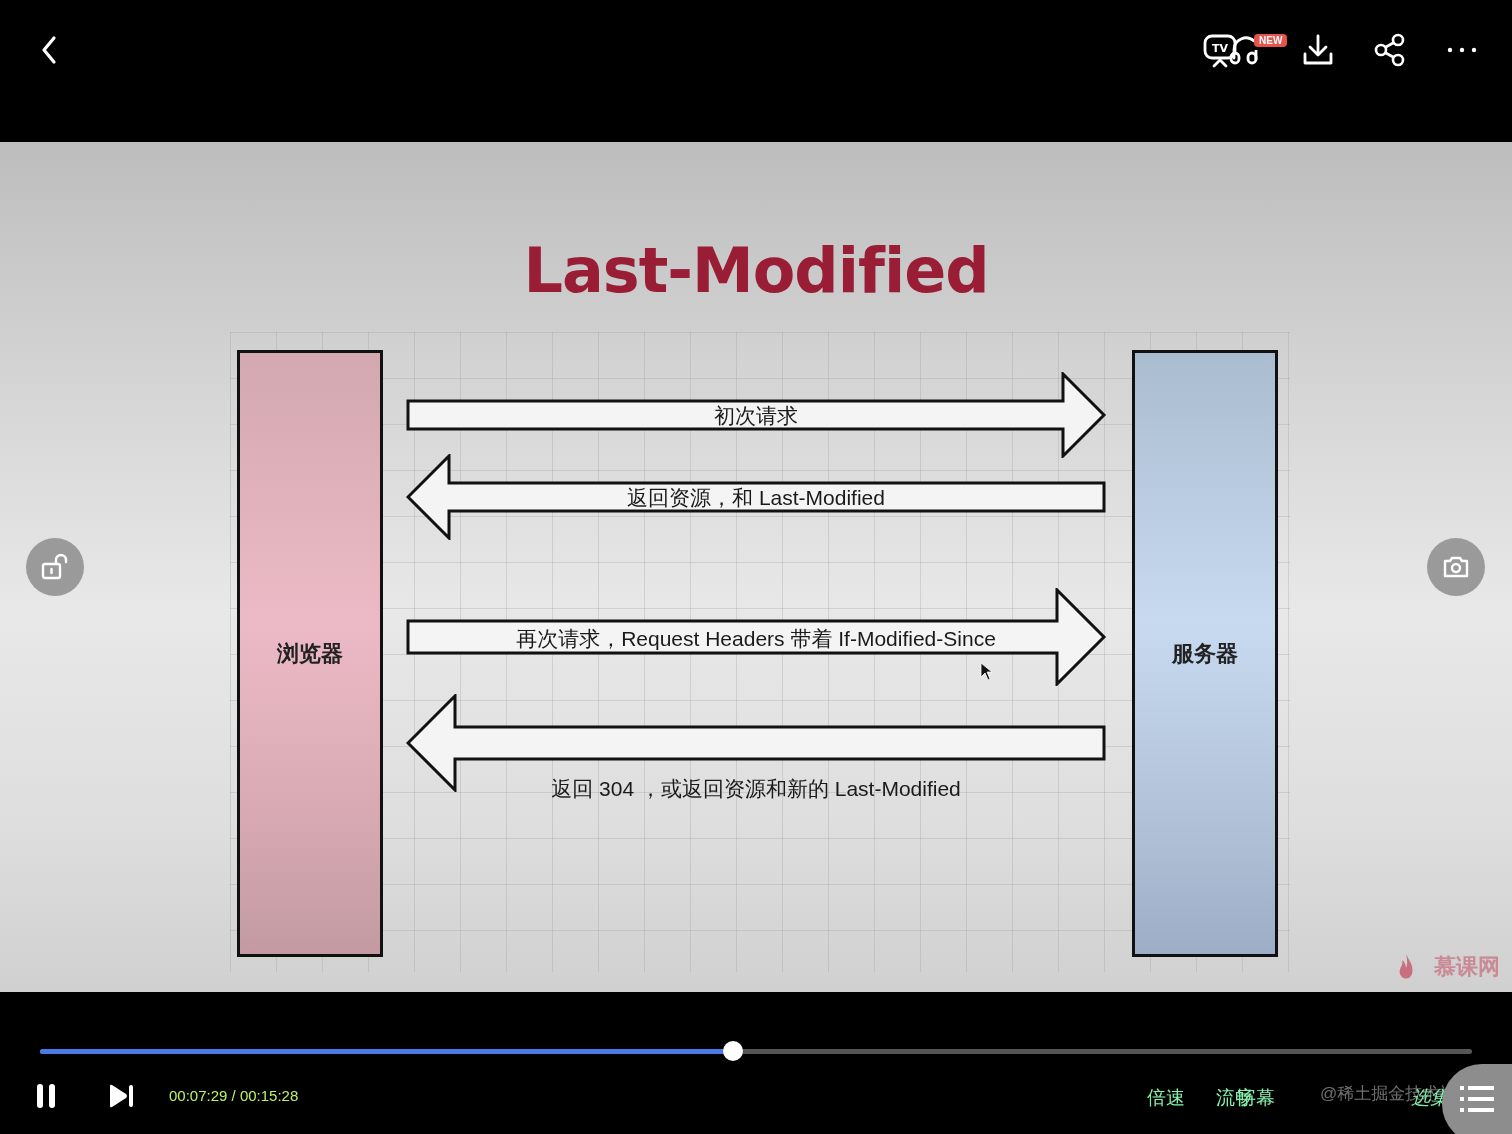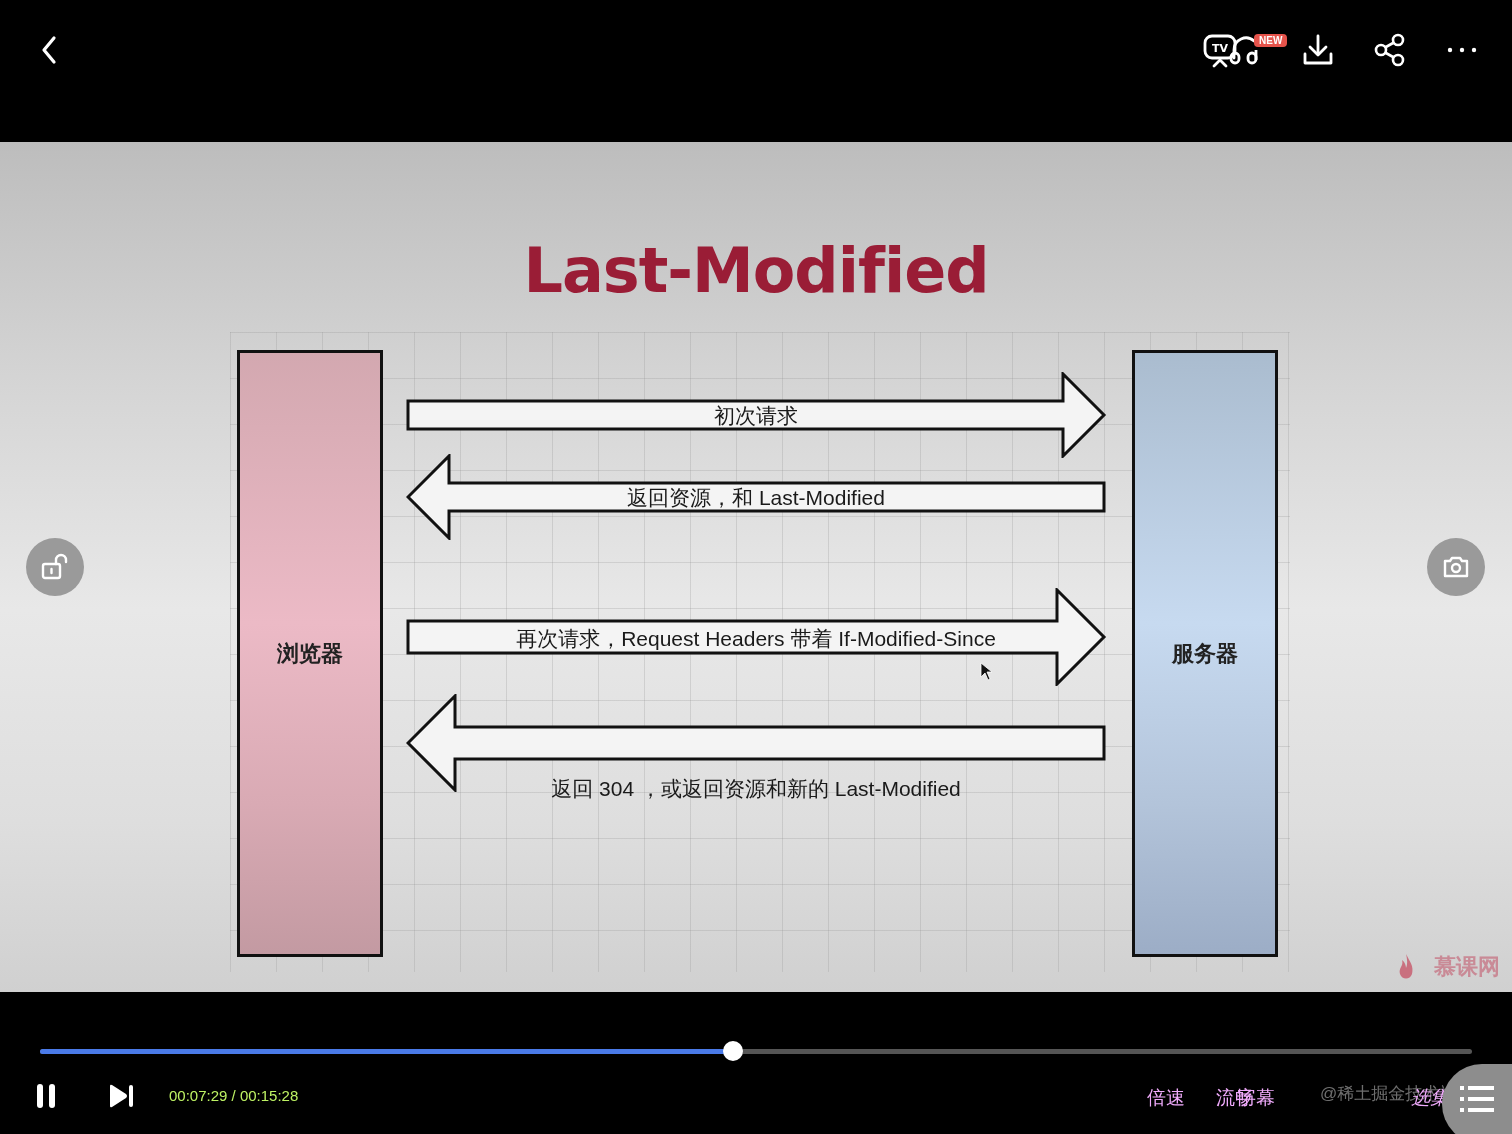--- a/index.html
+++ b/index.html
@@ -35,21 +35,21 @@
   .watermark { position: absolute; left: 1396px; top: 810px; font-size: 22px; color: #c98a96; font-weight: bold; display: flex; align-items: center; gap: 18px; }
   .cursor { position: absolute; left: 980px; top: 520px; }
 
   
   .controls { position: absolute; left: 0; top: 992px; width: 1512px; height: 142px; background: #000; }
   .progress-track { position: absolute; left: 40px; top: 57px; width: 1432px; height: 5px; background: #555; border-radius: 3px; cursor: pointer; }
   .progress-fill { position: absolute; left: 0; top: 0; height: 5px; background: #4a7ae8; border-radius: 3px; }
   .progress-thumb { position: absolute; top: -8px; width: 20px; height: 20px; background: #fff; border-radius: 50%; margin-left: -10px; cursor: grab; }
   .ctrl-btn { position: absolute; cursor: pointer; }
   .time { position: absolute; left: 169px; top: 95px; font-size: 15px; color: #bef264; }
-  .menu-item { position: absolute; top: 93px; font-size: 19px; color: #f0abfc; cursor: pointer; text-align: right; }
+  .menu-item { position: absolute; top: 93px; font-size: 19px; color: #86efac; cursor: pointer; text-align: right; }
   .juejin { position: absolute; left: 1320px; top: 90px; font-size: 17px; color: rgba(200,200,200,0.55); white-space: nowrap; }
   .list-btn { position: absolute; left: 1442px; top: 72px; width: 110px; height: 80px; border-radius: 40px; background: #8d8d8d; cursor: pointer; }
 </style>
 </head>
 <body>
 
 <div class="topbar">
   <div class="back-btn">
     <svg width="28" height="36" viewBox="0 0 28 36">
       <polyline points="18,6 8,18 18,30" fill="none" stroke="#fff" stroke-width="3.2" stroke-linecap="round" stroke-linejoin="round"></polyline>

